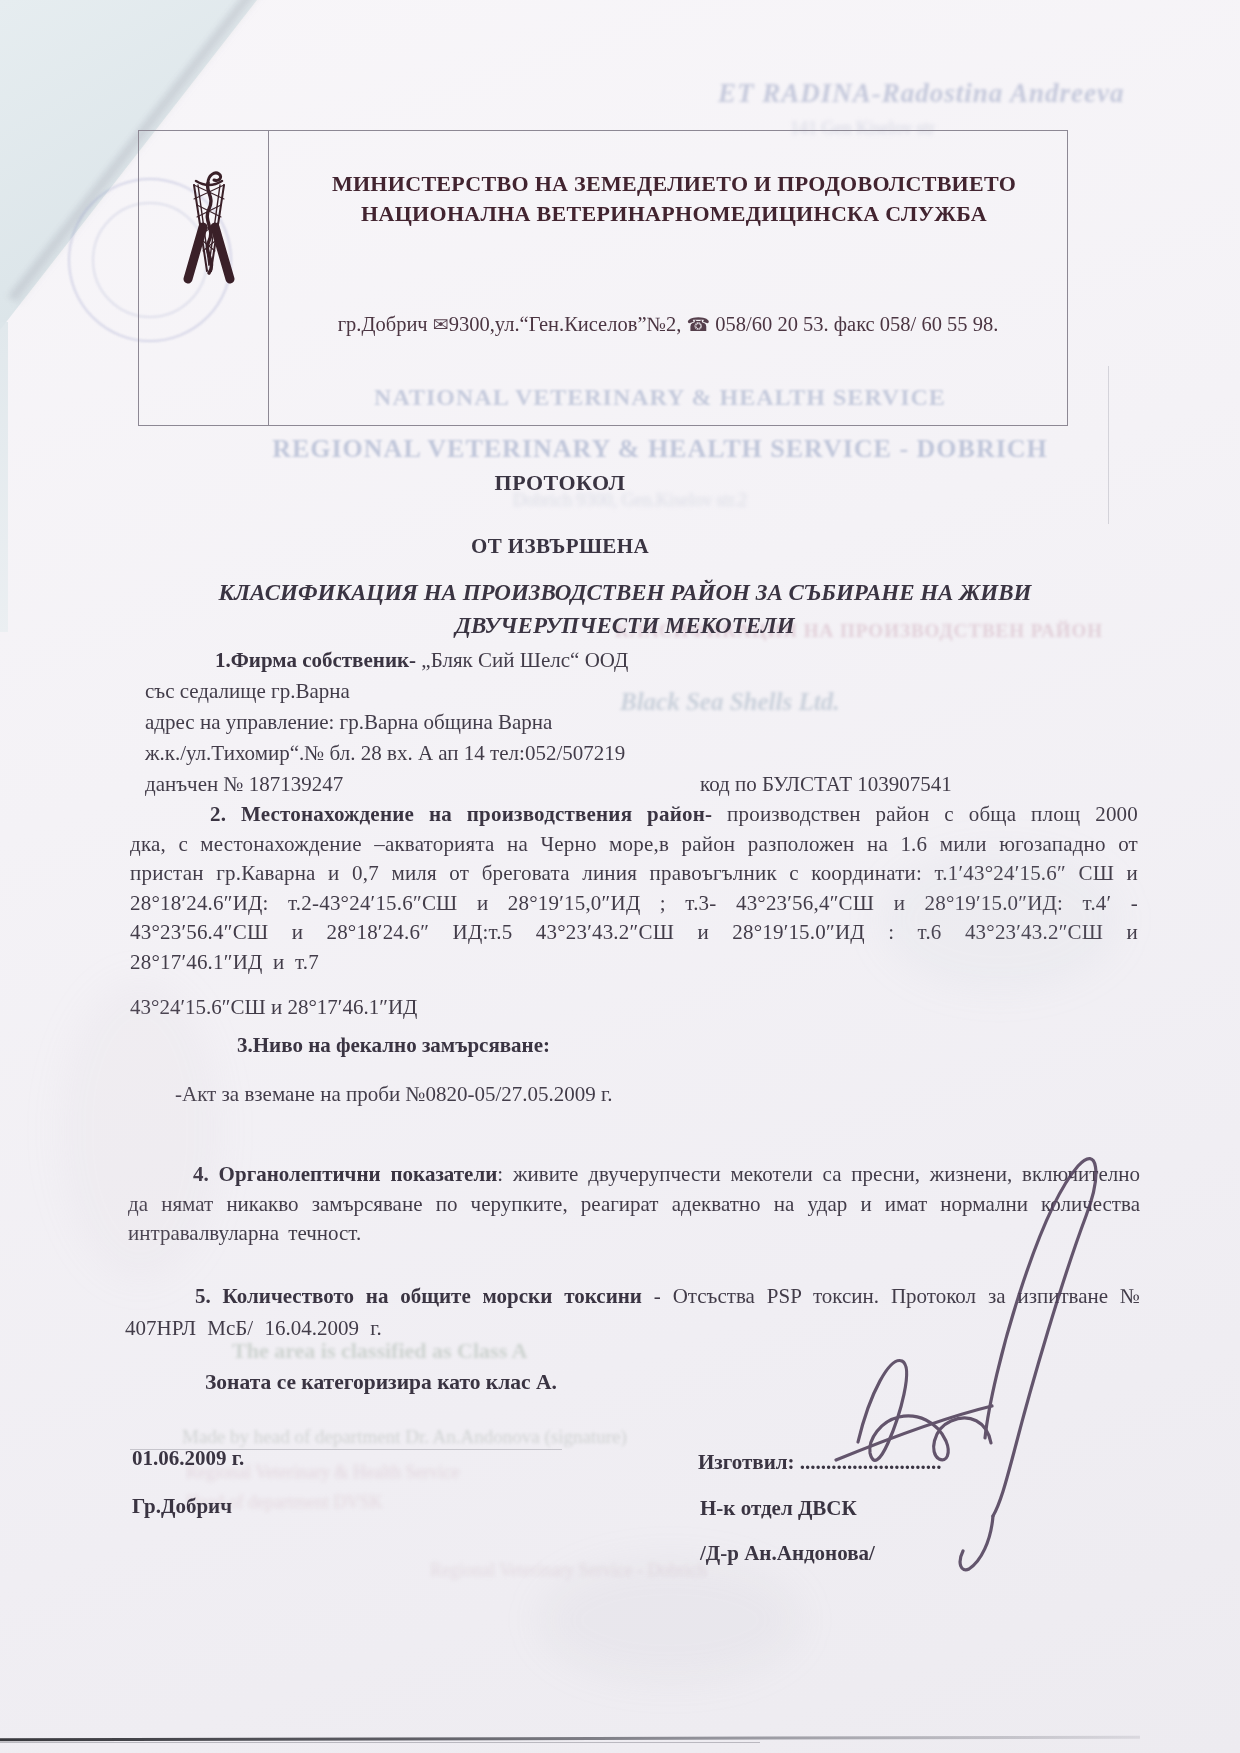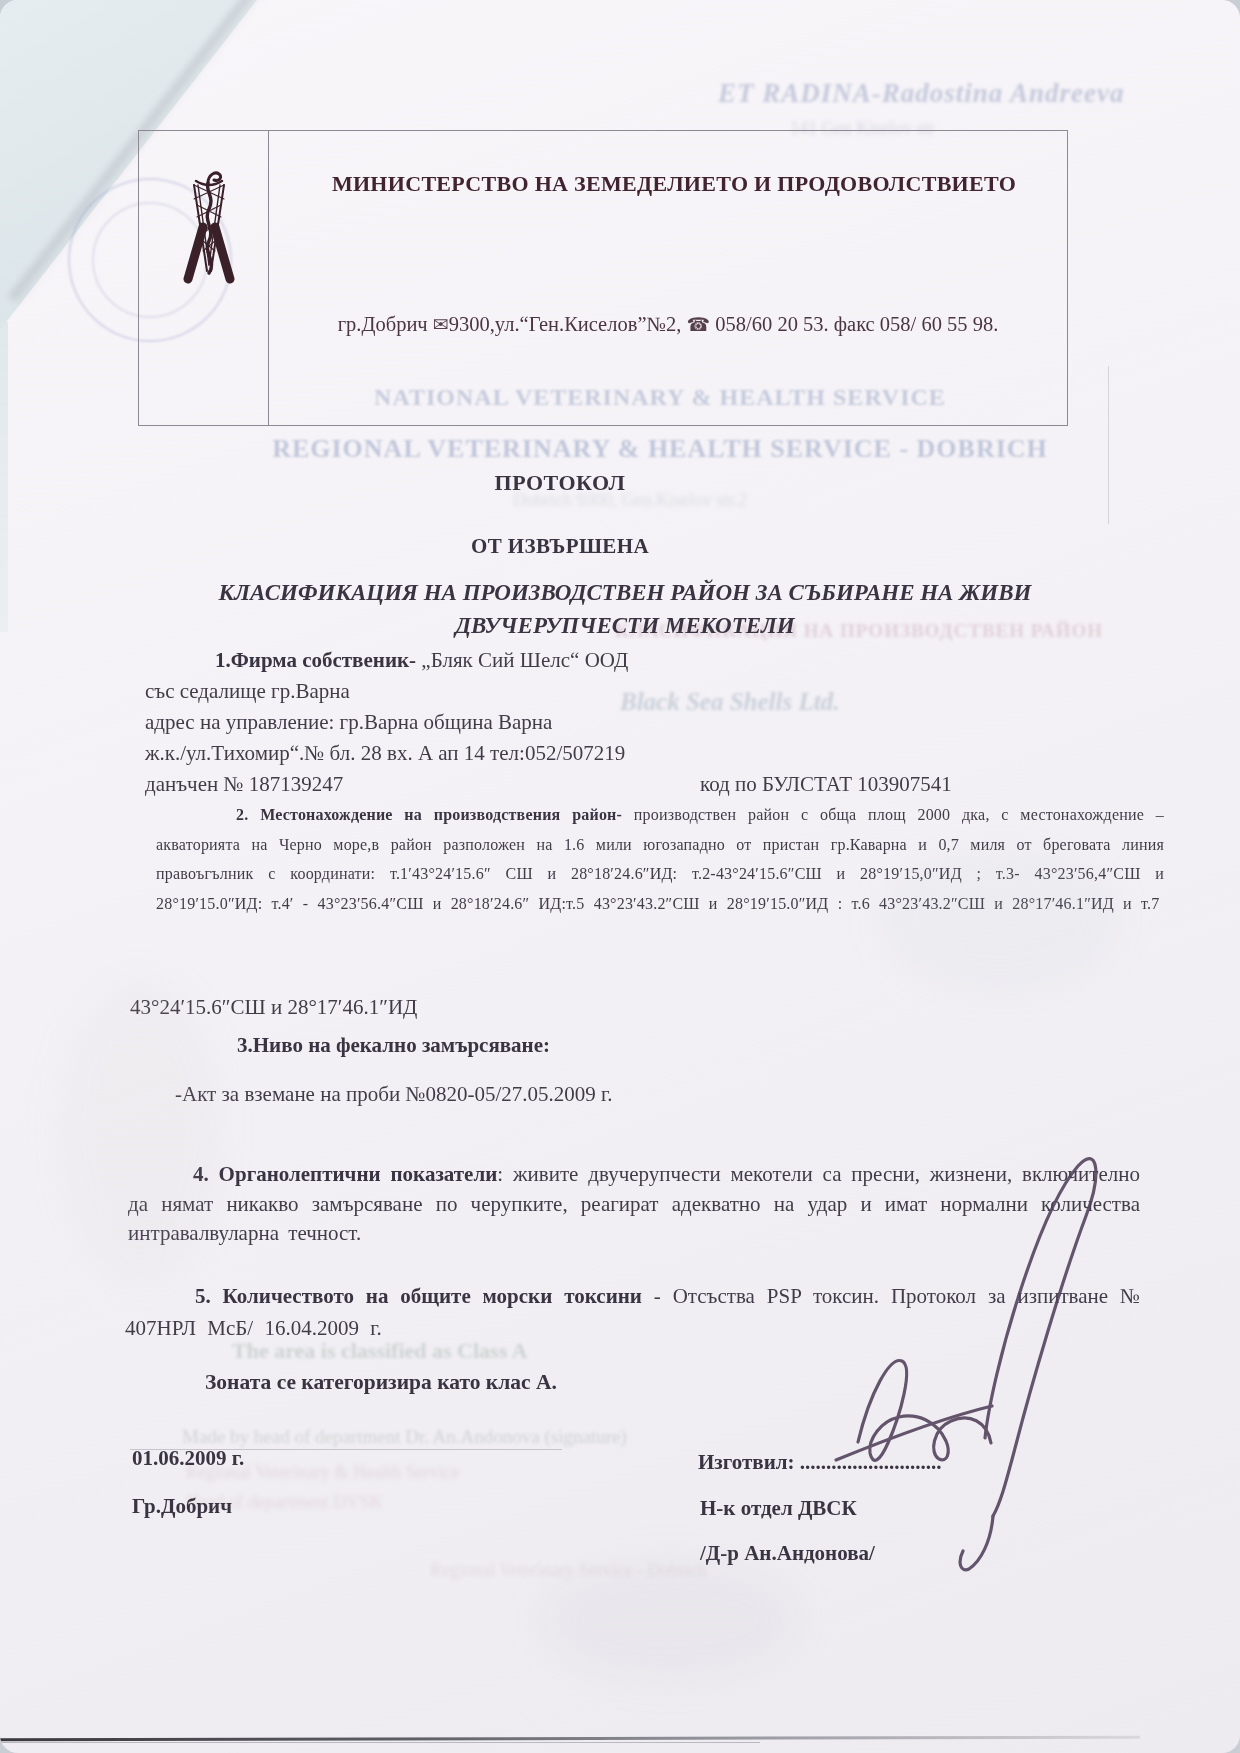--- a/index.html
+++ b/index.html
@@ -1,19 +1,19 @@
 <!DOCTYPE html>
 <html><head>
 <meta charset="utf-8">
 <style>
   html,body{margin:0;padding:0;background:#c9ced4;}
   .page{
     position:relative;width:1240px;height:1753px;margin:0 auto;overflow:hidden;
     background:linear-gradient(160deg,#f8f6f9 0%,#f4f2f6 38%,#f0eef3 72%,#edebf0 100%);
-    font-family:"Liberation Serif","DejaVu Serif",serif;color:#423c49;border-radius:18px;
+    font-family:"Liberation Serif","DejaVu Serif",serif;color:#423c49;
   }
   
   .scan-corner{position:absolute;left:0;top:0;width:300px;height:360px;
     clip-path:polygon(0 0,257px 0,0 330px);
     background:linear-gradient(150deg,#e6edf0 0%,#dde6ea 55%,#d5dfe4 100%);}
   .fold-shadow{position:absolute;left:-70px;top:120px;width:440px;height:16px;
     transform:rotate(-52deg);transform-origin:center;
     background:linear-gradient(rgba(150,152,165,.38),rgba(255,255,255,0));filter:blur(3px);}
   .left-strip{position:absolute;left:0;top:322px;width:8px;height:310px;
     background:linear-gradient(#dde6ea,#e9eef1);opacity:.85;}
@@ -65,22 +65,22 @@
   .t2{position:absolute;left:130px;top:534px;width:860px;text-align:center;
     font-weight:bold;font-size:21px;color:#3a3442;letter-spacing:.4px;}
   .t3{position:absolute;left:130px;top:576px;width:990px;text-align:center;
     font-weight:bold;font-size:23px;line-height:33px;color:#3a3442;font-style:italic;}
   .p1{position:absolute;left:130px;top:645px;width:1008px;font-size:21px;line-height:31px;}
   .p1 .ind{padding-left:85px;}
   .p1 .sub{padding-left:15px;}
   .b{font-weight:bold;color:#3a3442;}
   .taxrow{position:relative;padding-left:15px;}
   .taxrow .bulstat{position:absolute;left:570px;top:0;}
-  .p2{position:absolute;left:130px;top:800px;width:1008px;font-size:16px;line-height:29.5px;
-    text-align:justify;text-indent:80px;word-spacing:5px;letter-spacing:.2px;margin-left:26px;}
+  .p2{position:absolute;left:130px;top:800px;width:1008px;font-size:21px;line-height:29.5px;
+    text-align:justify;text-indent:80px;word-spacing:5px;letter-spacing:.2px;}
   .p2last{position:absolute;left:130px;top:995px;font-size:21px;}
   .s3h{position:absolute;left:237px;top:1033px;font-weight:bold;font-size:21px;color:#3a3442;}
   .s3i1{position:absolute;left:175px;top:1082px;font-size:21px;}
   .s3i2{position:absolute;left:177px;top:1132px;font-size:21px;}
   .p4{position:absolute;left:128px;top:1160px;width:1012px;font-size:21px;line-height:29.5px;
     text-align:justify;text-indent:65px;word-spacing:4px;}
   .p5{position:absolute;left:125px;top:1280px;width:1015px;font-size:21px;line-height:32px;
     text-align:justify;text-indent:70px;word-spacing:6px;}
   .concl{position:absolute;left:205px;top:1370px;font-weight:bold;font-size:21.5px;color:#3a3442;}
   .f-date{position:absolute;left:132px;top:1446px;font-weight:bold;font-size:21px;color:#3a3442;}
@@ -143,20 +143,21 @@
 
         <path d="M17,16 Q30,24 43,16" stroke-width="2.5"></path>
 
         <path d="M30,108 C38,96 24,88 30,76 C36,64 24,56 30,44 C36,32 26,26 29,18" stroke-width="3.4"></path>
 
         <path d="M29,18 C29,10 36,6 40,9 C44,12 40,17 35,15" stroke-width="3" fill="none"></path>
       </g>
     </svg>
     <div class="h-min">
       <div>МИНИСТЕРСТВО НА ЗЕМЕДЕЛИЕТО И ПРОДОВОЛСТВИЕТО</div>
+      <div>НАЦИОНАЛНА ВЕТЕРИНАРНОМЕДИЦИНСКА СЛУЖБА</div>
     </div>
     <div class="h-addr">
       <span>гр.Добрич</span>
       <span class="glyph">✉</span><span>9300,ул.“Ген.Киселов”№2,</span>
       <span class="glyph">☎</span>
       <span>058/60 20 53. факс 058/ 60 55 98.</span>
     </div>
   </div>
 
   <div class="t1">ПРОТОКОЛ</div>

